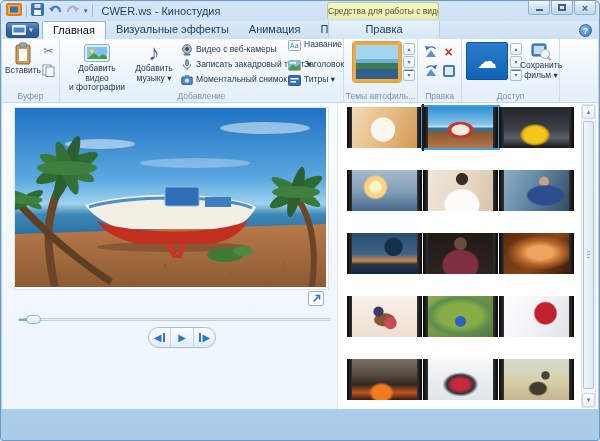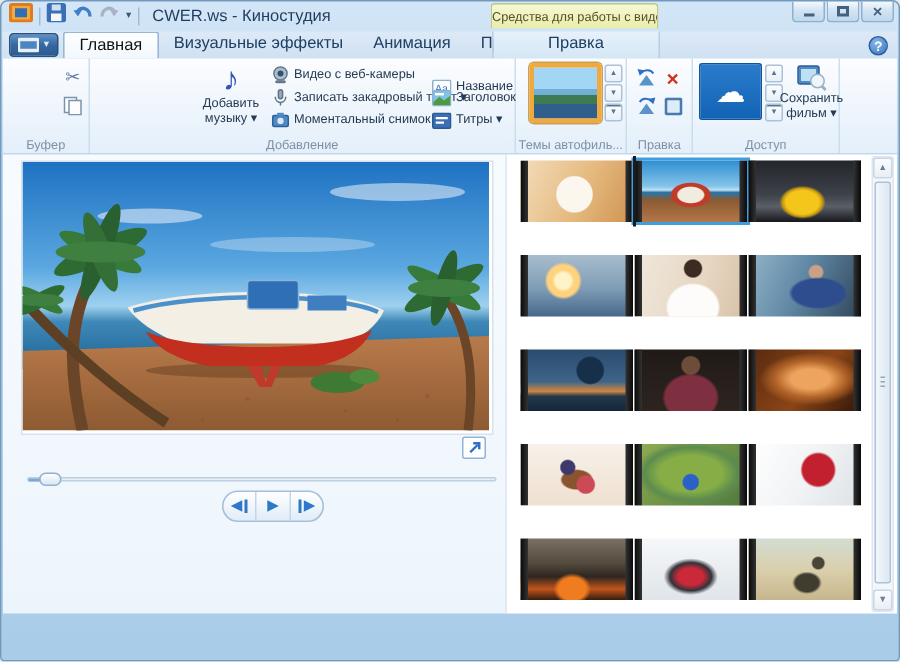--- a/index.html
+++ b/index.html
@@ -140,33 +140,51 @@
       <div class="tab">Проект</div>
       <div class="tab">Вид</div>
     </div>
     <div class="ctx-tab">Правка</div>
     <div class="helpbtn">?</div>
   </div>
 
   <div class="ribbon">
 
     <div class="rgroup" style="left:0;width:58px">
+      <div class="bigbtn" style="left:3px;top:3px;width:36px">
+        <svg width="20" height="24">
+            <rect x="3" y="3" width="14" height="19" rx="2" fill="#c89b63" stroke="#8a6436"></rect>
+            <rect x="6" y="7" width="8" height="12" fill="#fbfbf6"></rect>
+            <rect x="6.5" y="1" width="7" height="4" rx="1" fill="#9aa6b2" stroke="#6f7e8c"></rect>
+          </svg>
+        <span>Вставить</span>
+      </div>
       <div class="miniicon" style="position:absolute;left:40px;top:6px">
           <span class="scis">✂</span>
         </div>
       <div class="miniicon" style="position:absolute;left:40px;top:25px">
           <svg width="13" height="13">
             <rect x="1" y="1" width="8" height="10" fill="#fff" stroke="#7a92b0"></rect>
             <rect x="4" y="3" width="8" height="9.5" fill="#fdfdfd" stroke="#7a92b0"></rect>
           </svg>
         </div>
       <div class="glabel">Буфер</div>
     </div>
 
     <div class="rgroup" style="left:58px;width:284px">
+      <div class="bigbtn" style="left:6px;top:3px;width:62px">
+        <svg width="26" height="22">
+            <rect x="0.5" y="2.5" width="25" height="17" rx="2" fill="#dceefb" stroke="#8fb0cc"></rect>
+            <rect x="3" y="5" width="20" height="12" fill="#7fc2ea"></rect>
+            <circle cx="8" cy="9" r="2" fill="#f7d64b"></circle>
+            <path d="M3 17 L10 11 L15 15 L19 12 L23 15 L23 17 Z" fill="#4e9a3e"></path>
+          </svg>
+        <span>Добавить видео</span>
+        <span>и фотографии</span>
+      </div>
       <div class="bigbtn" style="left:72px;top:3px;width:44px">
         <span class="notegl">♪</span>
         <span>Добавить</span>
         <span>музыку ▾</span>
       </div>
       <div class="smallrow" style="left:120px;top:5px">
         <span class="miniicon">
             <svg width="12" height="12">
               <circle cx="6" cy="5" r="4.4" fill="#aebdca" stroke="#64788c"></circle>
               <circle cx="6" cy="5" r="2" fill="#34516e"></circle>
@@ -188,21 +206,21 @@
       <div class="smallrow" style="left:120px;top:35px">
         <span class="miniicon">
             <svg width="12" height="12">
               <rect x="0.8" y="3" width="10.4" height="7.4" rx="1" fill="#4e8ac8" stroke="#2f5f94"></rect>
               <rect x="3.8" y="1.2" width="4.4" height="2.4" fill="#4e8ac8"></rect>
               <circle cx="6" cy="6.6" r="2.1" fill="#d8eaf6"></circle>
             </svg>
           </span>
         <span>Моментальный снимок</span>
       </div>
-      <div class="smallrow" style="left:228px;top:13px">
+      <div class="smallrow" style="left:228px;top:0">
         <span class="miniicon">
             <svg width="13" height="11">
               <rect x="0.5" y="0.5" width="12" height="10" rx="1" fill="#fefefe" stroke="#8fb0cc"></rect>
               <text x="2" y="8" font-size="7" fill="#3a7ac8">Aa</text>
             </svg>
           </span>
         <span>Название</span>
       </div>
       <div class="smallrow" style="left:228px;top:20px">
         <span class="miniicon">

